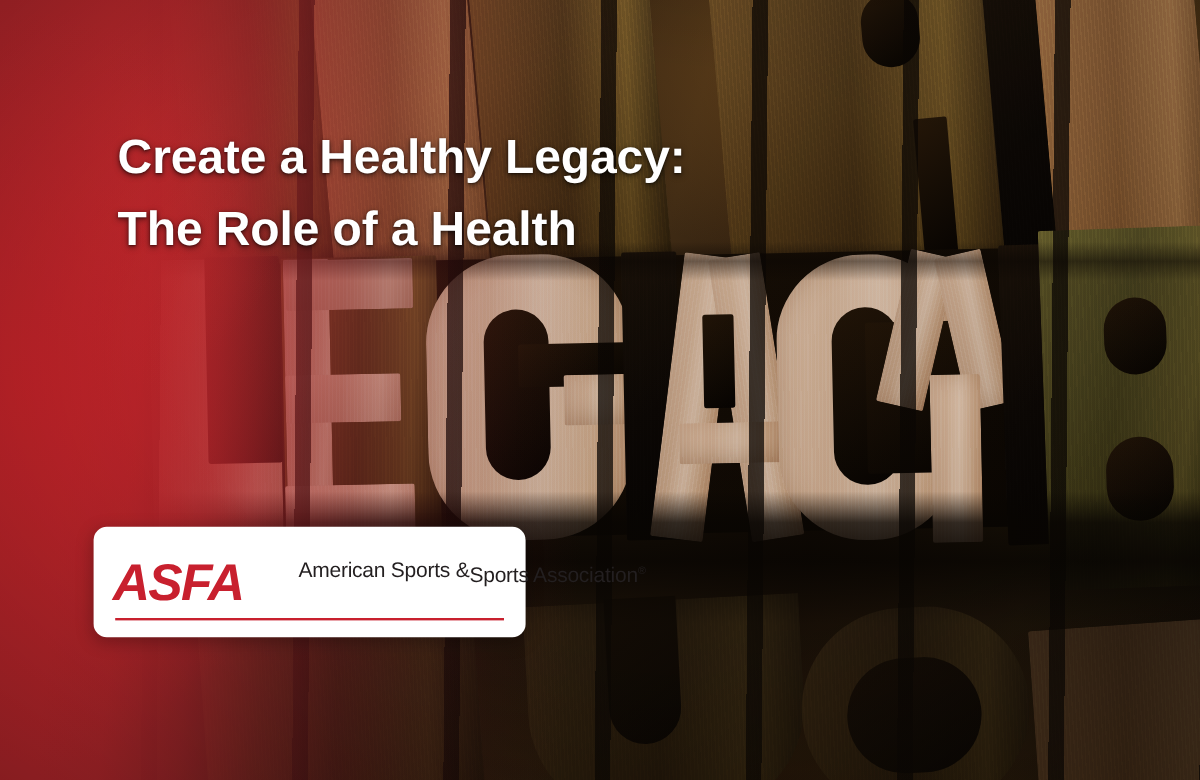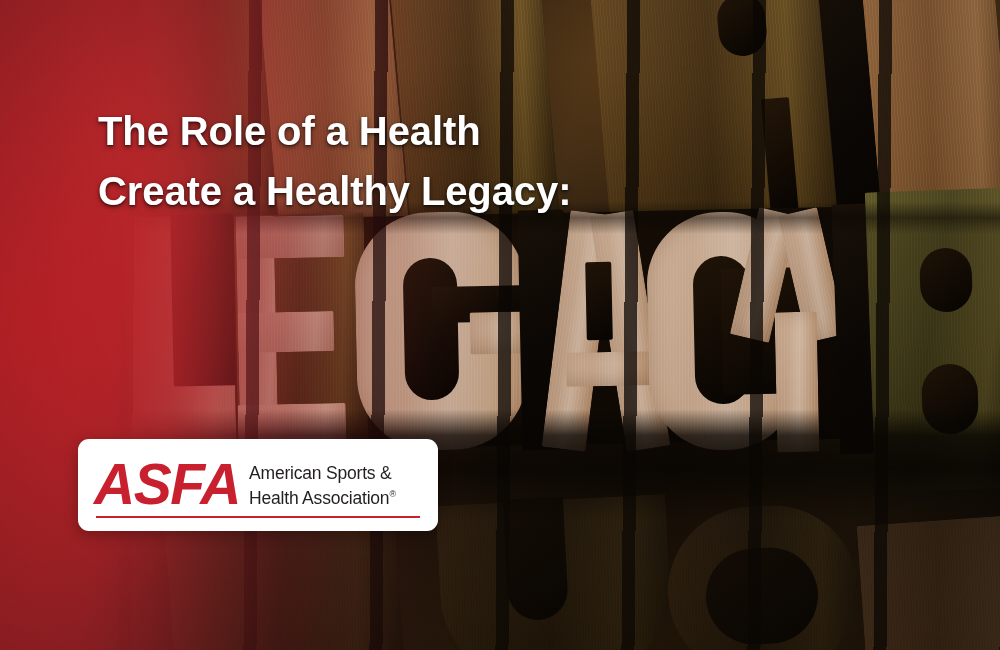--- a/index.html
+++ b/index.html
@@ -188,31 +188,32 @@
     align-items: flex-start;
     gap: 9px;
     width: 100%;
     position: relative;
   }
   .logo-mark {
     color: #C8202E;
     font-family: "Liberation Sans", sans-serif;
     font-weight: bold;
     font-style: italic;
-    font-size: 57px;
+    font-size: 43px;
     line-height: 44px;
     letter-spacing: -1.5px;
     padding-top: 1px;
     flex: 0 0 auto;
   }
   .logo-words {
     display: flex;
-    flex-direction: column;
+    flex-direction: row;
     justify-content: space-between;
     padding-top: 2px;
+    margin-left: 37px;
   }
   .logo-words span {
     color: #231f20;
     font-family: "Liberation Sans", sans-serif;
     font-weight: normal;
     font-size: 17.5px;
     line-height: 21px;
     letter-spacing: -0.2px;
     white-space: nowrap;
   }
@@ -288,28 +289,28 @@
 
     <div class="bg-gaps"></div>
     <div class="bg-rows"></div>
   </div>
 
   <div class="red-wash"></div>
   <div class="red-wash-soft"></div>
   <div class="vignette"></div>
 
   <h1 class="headline">
+    <span class="hl-line">Create a Healthy Legacy:</span>
     <span class="hl-line">The Role of a Health</span>
-    <span class="hl-line">Create a Healthy Legacy:</span>
   </h1>
 
   <div class="logo-card">
     <div class="logo-inner">
       <div class="logo-mark">ASFA</div>
       <div class="logo-words">
         <span>American Sports &amp;</span>
-        <span><span>Health Association</span><span class="reg">®</span></span>
+        <span><span>Sports Association</span><span class="reg">®</span></span>
       </div>
       <div class="logo-rule"></div>
     </div>
   </div>
 
 </div>
 
 </body></html>

